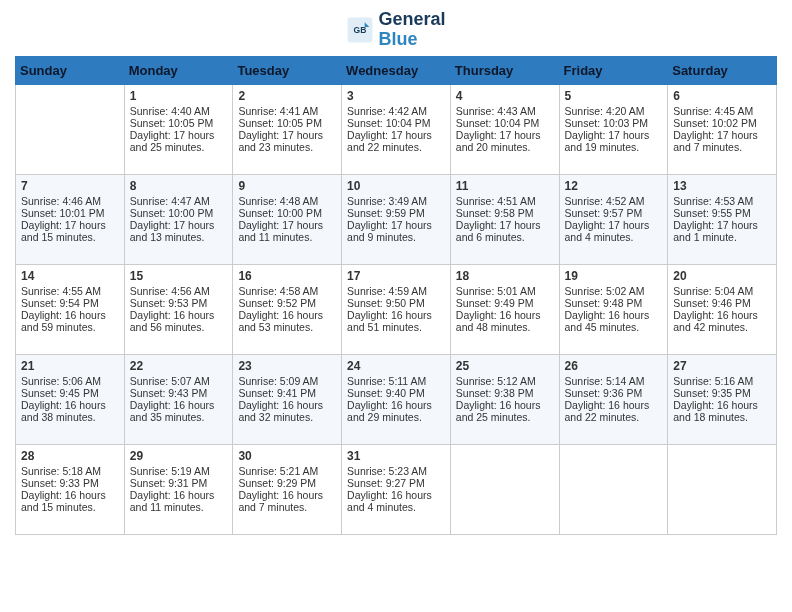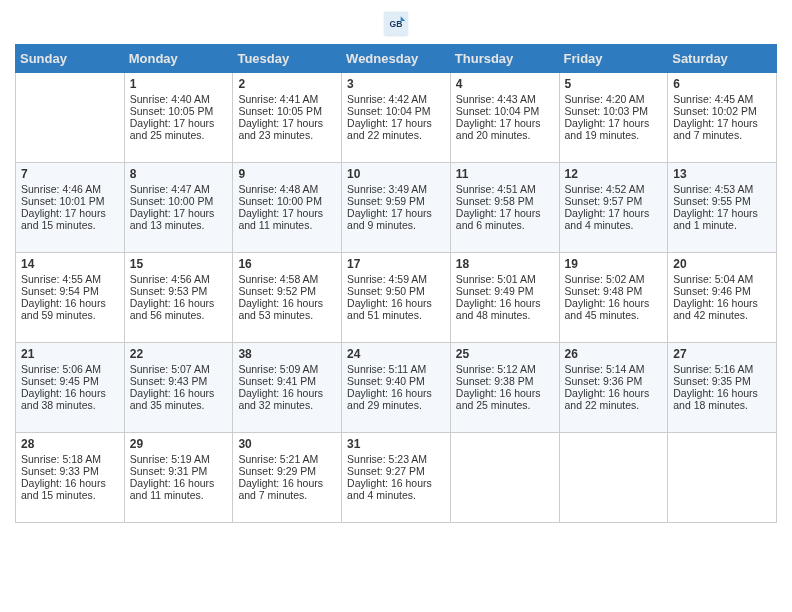--- a/index.html
+++ b/index.html
@@ -48,21 +48,21 @@
       color: #333;
       margin-top: 2px;
     }
     table {
       width: 100%;
       border-collapse: collapse;
       table-layout: fixed;
     }
     th {
       background-color: #2e7bbf;
-      color: #e5e5e5;
+      color: #0f172a;
       font-size: 13px;
       font-weight: bold;
       padding: 6px 4px;
       text-align: left;
       border: 1px solid #2e7bbf;
     }
     td {
       border: 1px solid #ccc;
       vertical-align: top;
       padding: 4px 5px;
@@ -86,20 +86,24 @@
 </head>
 <body>
 
 <div class="header-area">
   <div class="logo">
     <svg class="logo-icon" viewBox="0 0 36 36">
       <rect x="2" y="2" width="32" height="32" rx="3" fill="#2e86c1" opacity="0.15"></rect>
       <text x="18" y="22" text-anchor="middle" font-size="11" font-weight="bold" fill="#1a3a5c" font-family="Arial">GB</text>
       <path d="M24 8 L30 14 L24 14 Z" fill="#2e86c1"></path>
     </svg>
+    <div class="logo-text">
+      <div>General</div>
+      <div><span>Blue</span></div>
+    </div>
   </div>
   <div class="title-area">
     <div class="month-title"></div>
     <div class="location-title"></div>
   </div>
 </div>
 
 <table>
   <thead>
     <tr>
@@ -269,21 +273,21 @@
           <div>and 38 minutes.</div>
         </td>
         <td>
           <span class="day-number">22</span>
           <div>Sunrise: 5:07 AM</div>
           <div>Sunset: 9:43 PM</div>
           <div>Daylight: 16 hours</div>
           <div>and 35 minutes.</div>
         </td>
         <td>
-          <span class="day-number">38</span>
+          <span class="day-number">23</span>
           <div>Sunrise: 5:09 AM</div>
           <div>Sunset: 9:41 PM</div>
           <div>Daylight: 16 hours</div>
           <div>and 32 minutes.</div>
         </td>
         <td>
           <span class="day-number">24</span>
           <div>Sunrise: 5:11 AM</div>
           <div>Sunset: 9:40 PM</div>
           <div>Daylight: 16 hours</div>

